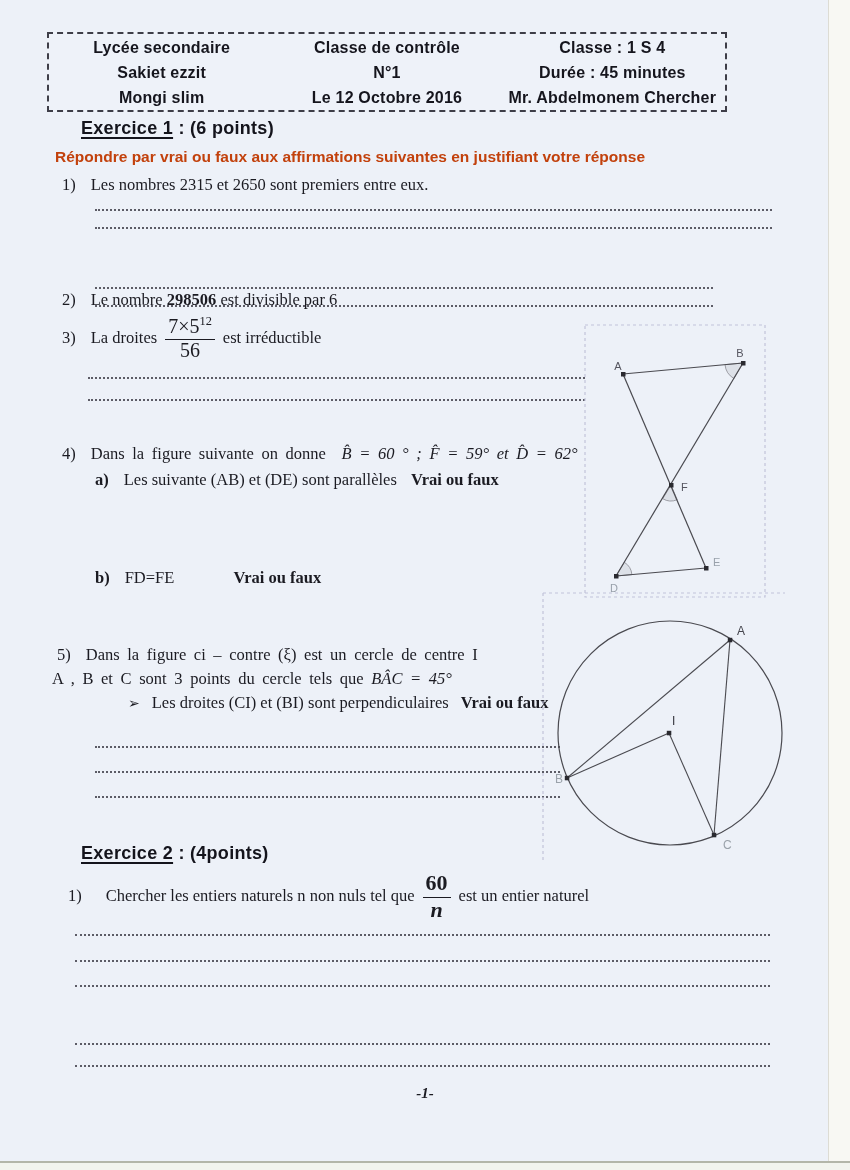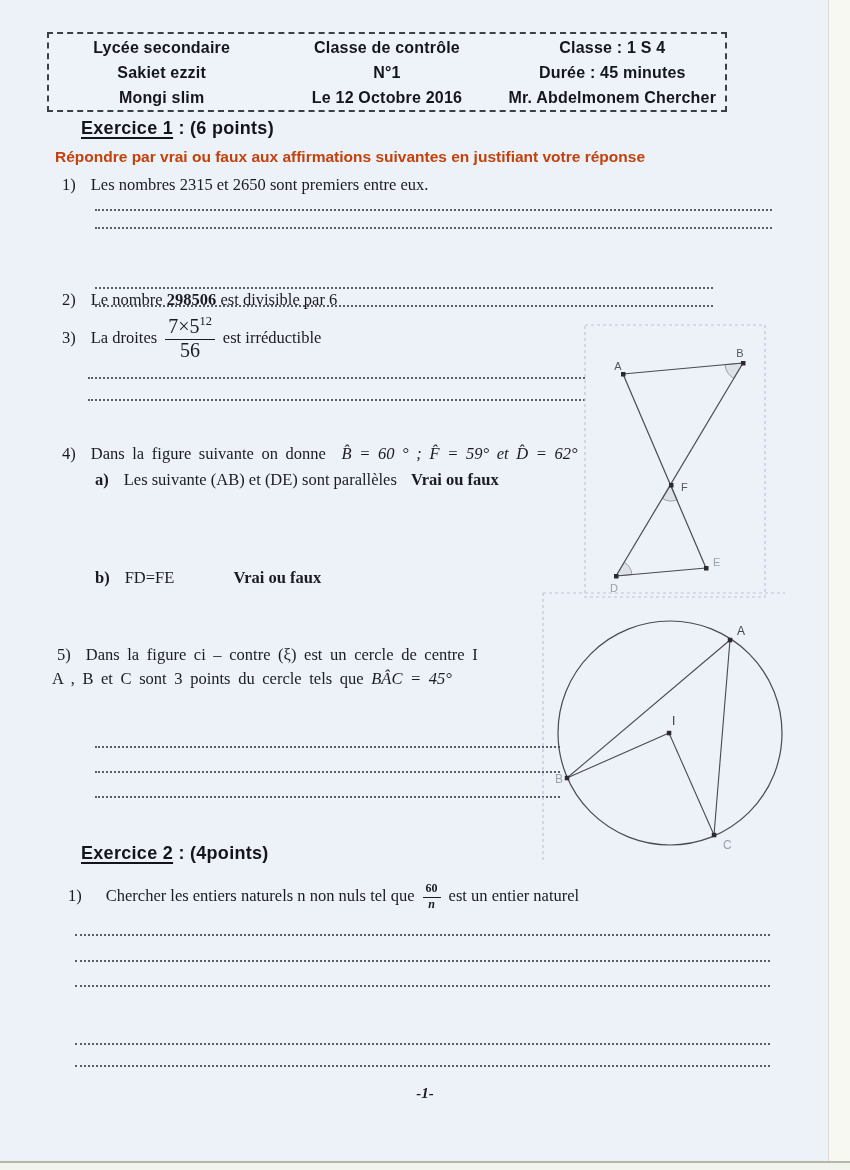--- a/index.html
+++ b/index.html
@@ -124,20 +124,24 @@
     <text x="34" y="272" font-size="11" fill="#99a1ab" text-anchor="middle">D</text>
     <text x="133" y="246" font-size="11" fill="#99a1ab">E</text>
   </svg>
 
   <div class="abs q sp-wide" style="left:57px;top:645px;">
     <span class="lbl">5)</span><span>Dans la figure ci – contre  (ξ) est un cercle de centre I</span>
   </div>
   <div class="abs q sp-wide" style="left:52px;top:669px;">
     <span>A , B et C sont 3 points du cercle tels que </span><span class="mathv">BÂC = 45°</span>
   </div>
+  <div class="abs q" style="left:128px;top:693px;">
+    <span style="margin-right:12px;font-size:14px;">➢</span><span>Les droites (CI) et (BI) sont perpendiculaires</span>
+    <span class="b" style="margin-left:8px;">Vrai ou faux</span>
+  </div>
   <div class="dotline" style="left:95px;top:746px;width:465px;"></div>
   <div class="dotline" style="left:95px;top:771px;width:465px;"></div>
   <div class="dotline" style="left:95px;top:796px;width:465px;"></div>
 
   <svg class="abs" style="left:535px;top:583px;" width="315" height="287" viewBox="0 0 315 287">
     <line x1="8" y1="10" x2="250" y2="10" stroke="#c2c4da" stroke-width="1.2" stroke-dasharray="3,3"></line>
     <line x1="8" y1="10" x2="8" y2="280" stroke="#c2c4da" stroke-width="1.2" stroke-dasharray="3,3"></line>
     <circle cx="135" cy="150" r="112" fill="none" stroke="#4a4a50" stroke-width="1.2"></circle>
     <line x1="195" y1="57" x2="32" y2="195" stroke="#4a4a50" stroke-width="1.1"></line>
     <line x1="195" y1="57" x2="179" y2="252" stroke="#4a4a50" stroke-width="1.1"></line>
@@ -153,21 +157,21 @@
     <text x="137" y="142" font-size="12" fill="#33333b">I</text>
   </svg>
 
   <div class="abs ex-title comic" style="left:57px;top:843px;">
     <span class="underl">Exercice 2</span><span> : (4points)</span>
   </div>
 
   <div class="abs q flexrow" style="left:68px;top:870px;height:52px;">
     <span class="lbl" style="margin-right:24px;">1)</span>
     <span>Chercher les entiers  naturels n non nuls tel que</span>
-    <span class="frac b" style="font-size:12px;text-align:center;">
+    <span class="frac b" style="font-size:22px;text-align:center;">
       <span class="fnum">60</span>
       <span class="fden i">n</span>
     </span>
     <span>est un entier naturel</span>
   </div>
   <div class="dotline" style="left:75px;top:934px;width:695px;"></div>
   <div class="dotline" style="left:75px;top:960px;width:695px;"></div>
   <div class="dotline" style="left:75px;top:985px;width:695px;"></div>
 
   <div class="dotline" style="left:75px;top:1043px;width:695px;"></div>

